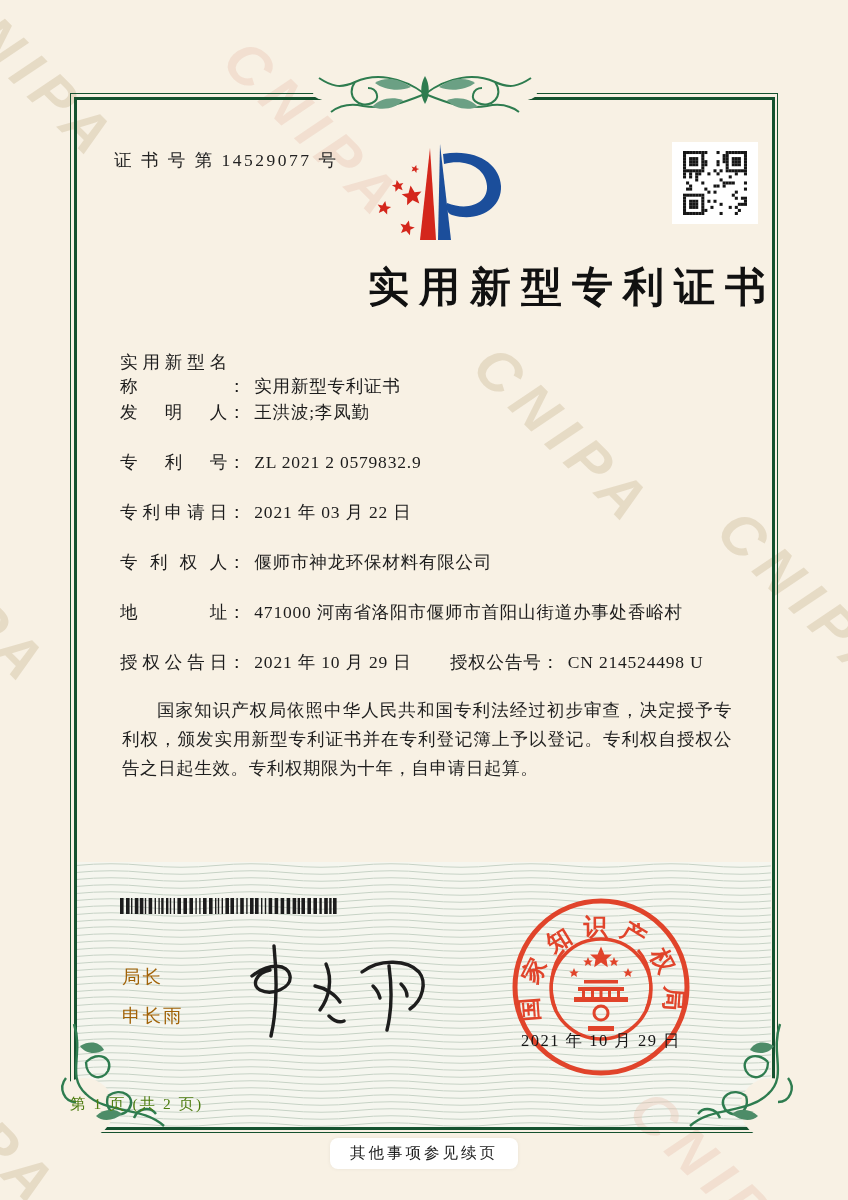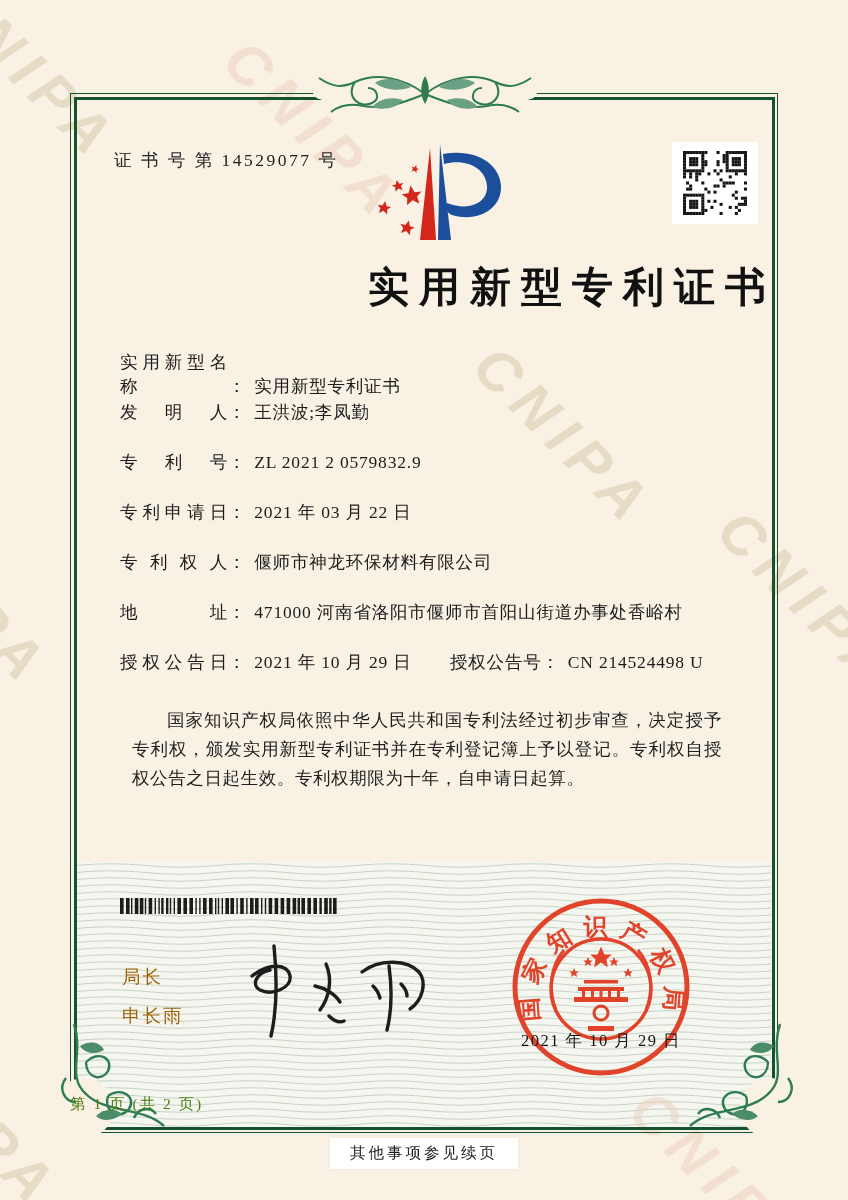--- a/index.html
+++ b/index.html
@@ -45,35 +45,35 @@
   .fields{position:absolute;left:120px;top:350px;width:630px;z-index:4;font-size:17.5px;color:#1c1c1c;}
   .frow{height:50px;position:relative;letter-spacing:.8px;}
   .flabel{display:inline-block;width:108px;text-align:justify;text-align-last:justify;vertical-align:bottom;}
   .fcolon{display:inline-block;}
   .fvalue{margin-left:8px;}
   .pair2{position:absolute;left:330px;top:0;}
 
   
   .bodytext{position:absolute;left:120px;top:694px;width:614px;z-index:4;font-size:17.5px;
             line-height:1.66;color:#1f1f1f;text-align:justify;letter-spacing:.6px;}
-  .bodytext p{margin:12px;text-indent:2em;}
+  .bodytext p{margin:2px;text-indent:2em;}
 
   
   .barcode{position:absolute;left:120px;top:898px;z-index:4;}
   .director{position:absolute;left:122px;top:964px;z-index:4;font-size:18.5px;color:#a16207;letter-spacing:2px;}
   .director .name{margin-top:14px;}
   .signature{position:absolute;left:222px;top:936px;z-index:5;}
   .seal{position:absolute;left:510px;top:896px;z-index:5;}
   .sealdate{position:absolute;left:505px;top:1030px;width:192px;text-align:center;z-index:6;
             font-size:16.5px;color:#161616;letter-spacing:1.5px;}
   .pagenum{position:absolute;left:70px;top:1094px;width:706px;z-index:4;
            font-size:15.5px;letter-spacing:2px;color:#4d7c0f;}
   .footnote{position:absolute;left:424px;top:1138px;transform:translateX(-50%);z-index:4;
             background:#ffffff;padding:5px 20px;font-size:15.5px;letter-spacing:3px;color:#1b1b1b;
-            box-shadow:0 0 4px rgba(0,0,0,.06);white-space:nowrap;}
+            box-shadow:0 0 4px rgba(0,0,0,.06);white-space:nowrap;border-radius:8px;}
 </style>
 </head>
 <body>
 
 <div class="page">
 
   <div class="wm wm1">CNIPA</div>
   <div class="wm wm2 pink">CNIPA</div>
   <div class="wm wm3">CNIPA</div>
   <div class="wm wm4">CNIPA</div>

